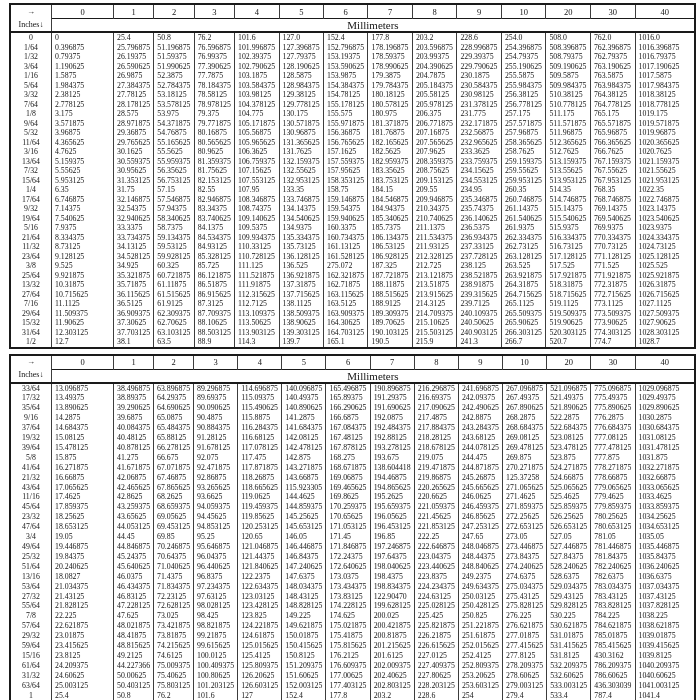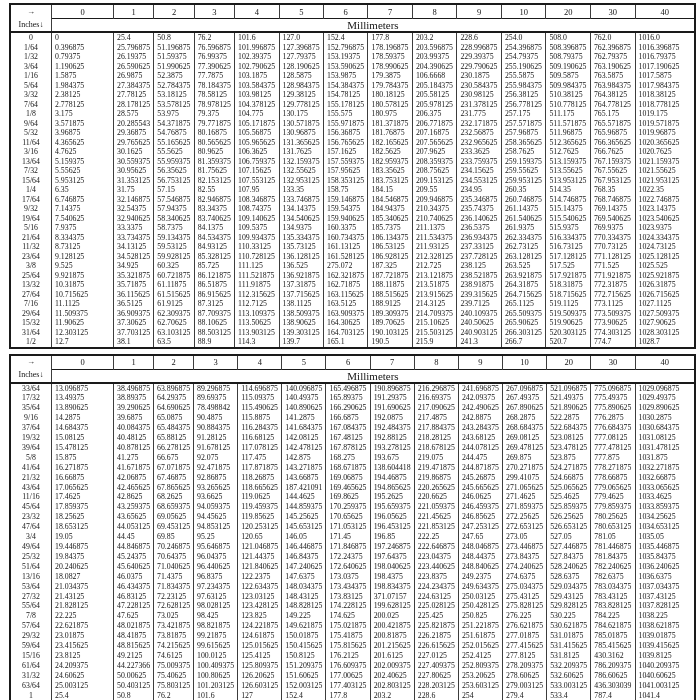--- a/index.html
+++ b/index.html
@@ -144,21 +144,21 @@
         <tr>
           <td class="rowlabel">1/16</td>
           <td>1.5875</td>
           <td>26.9875</td>
           <td>52.3875</td>
           <td>77.7875</td>
           <td>103.1875</td>
           <td>128.5875</td>
           <td>153.9875</td>
           <td>179.3875</td>
-          <td>106.6668</td>
+          <td>204.7875</td>
           <td>230.1875</td>
           <td>255.5875</td>
           <td>509.5875</td>
           <td>763.5875</td>
           <td>1017.5875</td>
         </tr>
         <tr>
           <td class="rowlabel">5/64</td>
           <td>1.984375</td>
           <td>27.384375</td>
@@ -222,21 +222,21 @@
           <td>206.375</td>
           <td>231.775</td>
           <td>257.175</td>
           <td>511.175</td>
           <td>765.175</td>
           <td>1019.175</td>
         </tr>
         <tr>
           <td class="rowlabel">9/64</td>
           <td>3.571875</td>
-          <td>20.285543</td>
+          <td>28.971875</td>
           <td>54.371875</td>
           <td>79.771875</td>
           <td>105.171875</td>
           <td>130.571875</td>
           <td>155.971875</td>
           <td>181.371875</td>
           <td>206.771875</td>
           <td>232.171875</td>
           <td>257.571875</td>
           <td>511.571875</td>
@@ -713,21 +713,21 @@
           <td>267.49375</td>
           <td>521.49375</td>
           <td>775.49375</td>
           <td>1029.49375</td>
         </tr>
         <tr>
           <td class="rowlabel">35/64</td>
           <td>13.890625</td>
           <td>39.290625</td>
           <td>64.690625</td>
-          <td>78.498842</td>
+          <td>90.090625</td>
           <td>115.490625</td>
           <td>140.890625</td>
           <td>166.290625</td>
           <td>191.690625</td>
           <td>217.090625</td>
           <td>242.490625</td>
           <td>267.890625</td>
           <td>521.890625</td>
           <td>775.890625</td>
           <td>1029.890625</td>
@@ -839,33 +839,33 @@
           <td>16.66875</td>
           <td>42.06875</td>
           <td>67.46875</td>
           <td>92.86875</td>
           <td>118.26875</td>
           <td>143.66875</td>
           <td>169.06875</td>
           <td>194.46875</td>
           <td>219.86875</td>
           <td>245.26875</td>
-          <td>299.41075</td>
+          <td>125.37258</td>
           <td>524.66875</td>
           <td>778.66875</td>
           <td>1032.66875</td>
         </tr>
         <tr>
           <td class="rowlabel">43/64</td>
           <td>17.065625</td>
           <td>42.465625</td>
           <td>67.865625</td>
           <td>93.265625</td>
           <td>118.665625</td>
-          <td>187.421091</td>
+          <td>115.923305</td>
           <td>169.465625</td>
           <td>194.865625</td>
           <td>220.265625</td>
           <td>245.665625</td>
           <td>271.065625</td>
           <td>525.065625</td>
           <td>779.065625</td>
           <td>1033.065625</td>
         </tr>
         <tr>
@@ -1040,21 +1040,21 @@
         </tr>
         <tr>
           <td class="rowlabel">27/32</td>
           <td>21.43125</td>
           <td>46.83125</td>
           <td>72.23125</td>
           <td>97.63125</td>
           <td>123.03125</td>
           <td>148.43125</td>
           <td>173.83125</td>
-          <td>371.07157</td>
+          <td>122.90470</td>
           <td>224.63125</td>
           <td>250.03125</td>
           <td>275.43125</td>
           <td>529.43125</td>
           <td>783.43125</td>
           <td>1037.43125</td>
         </tr>
         <tr>
           <td class="rowlabel">55/64</td>
           <td>21.828125</td>

